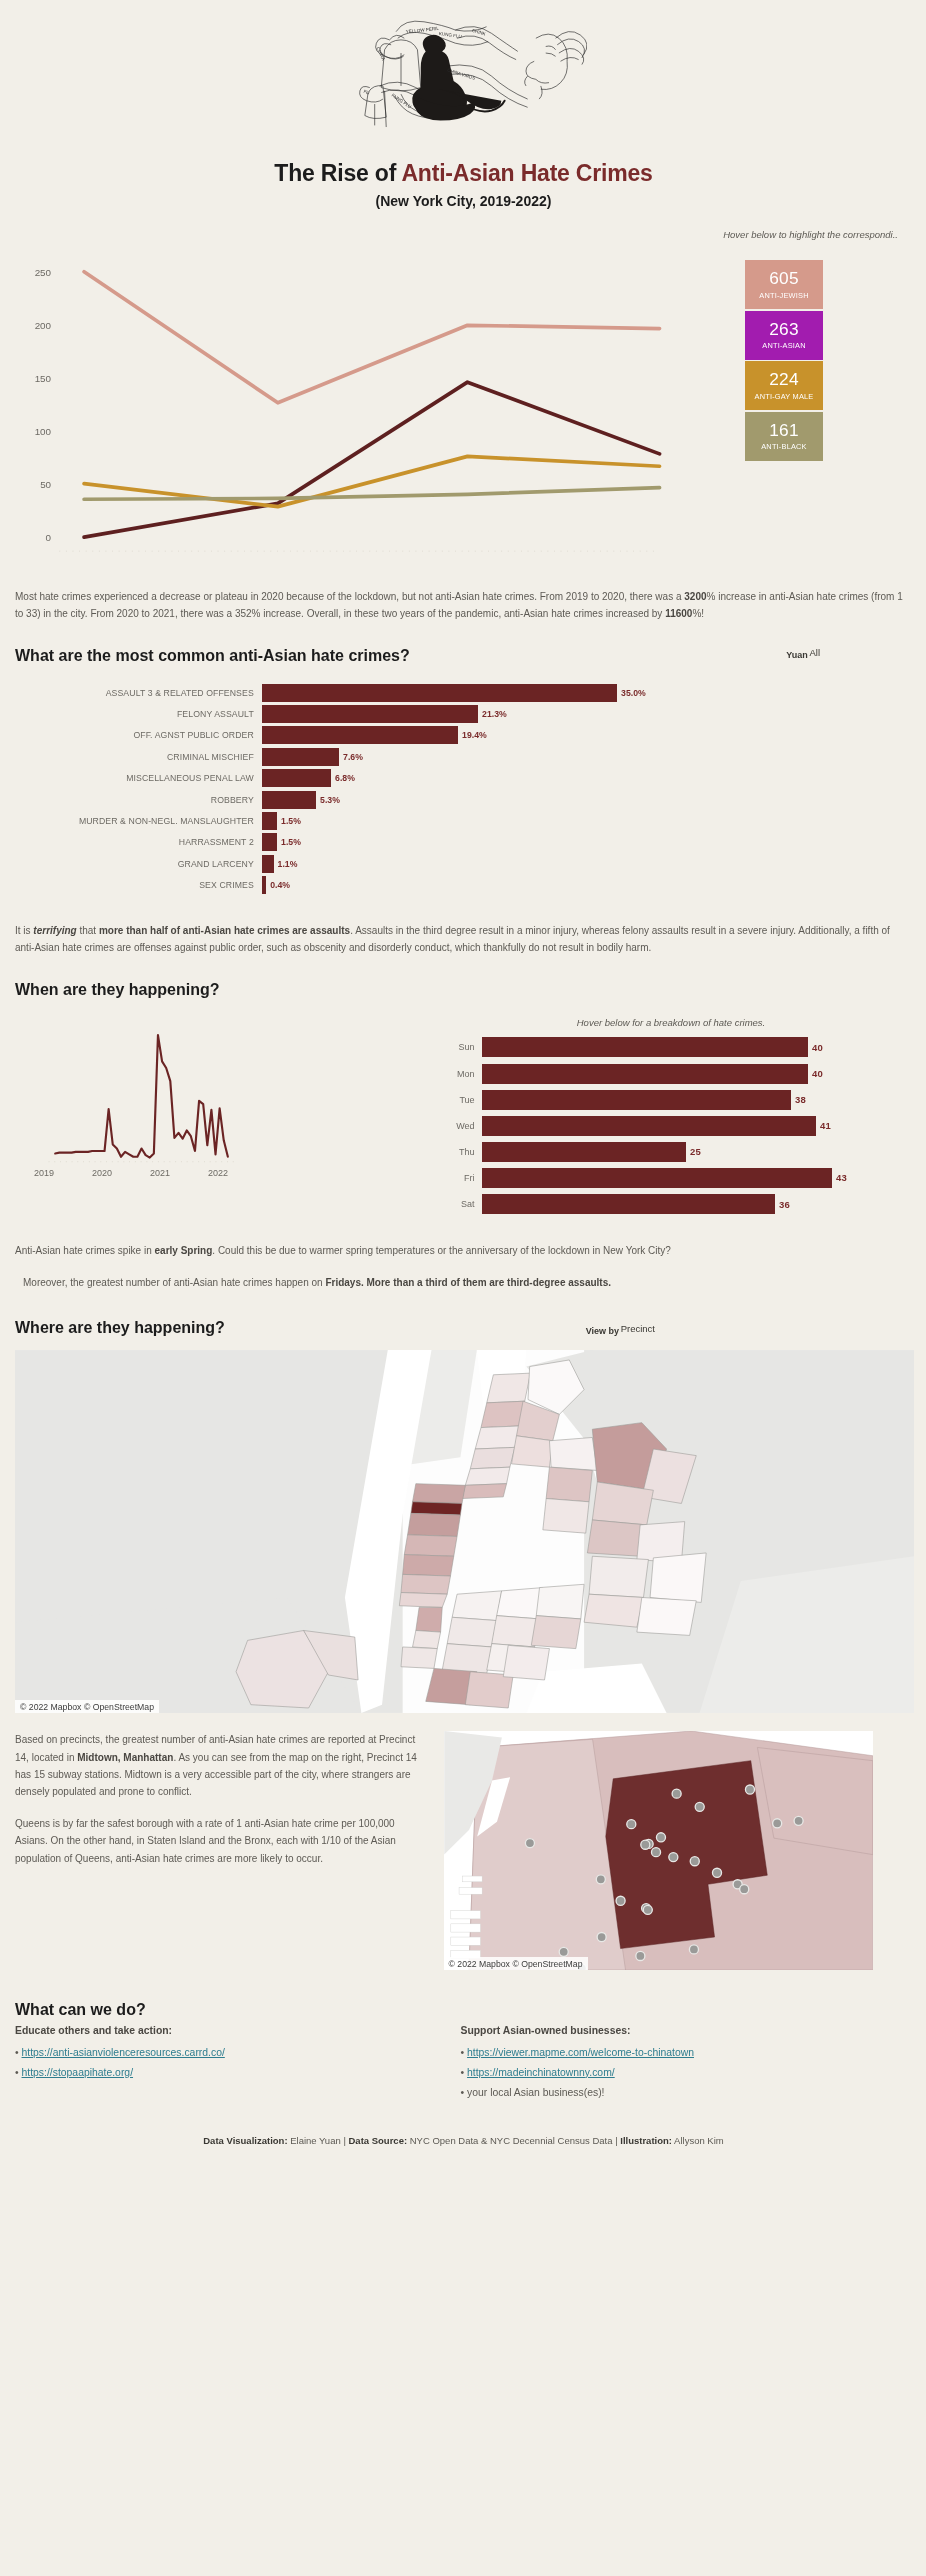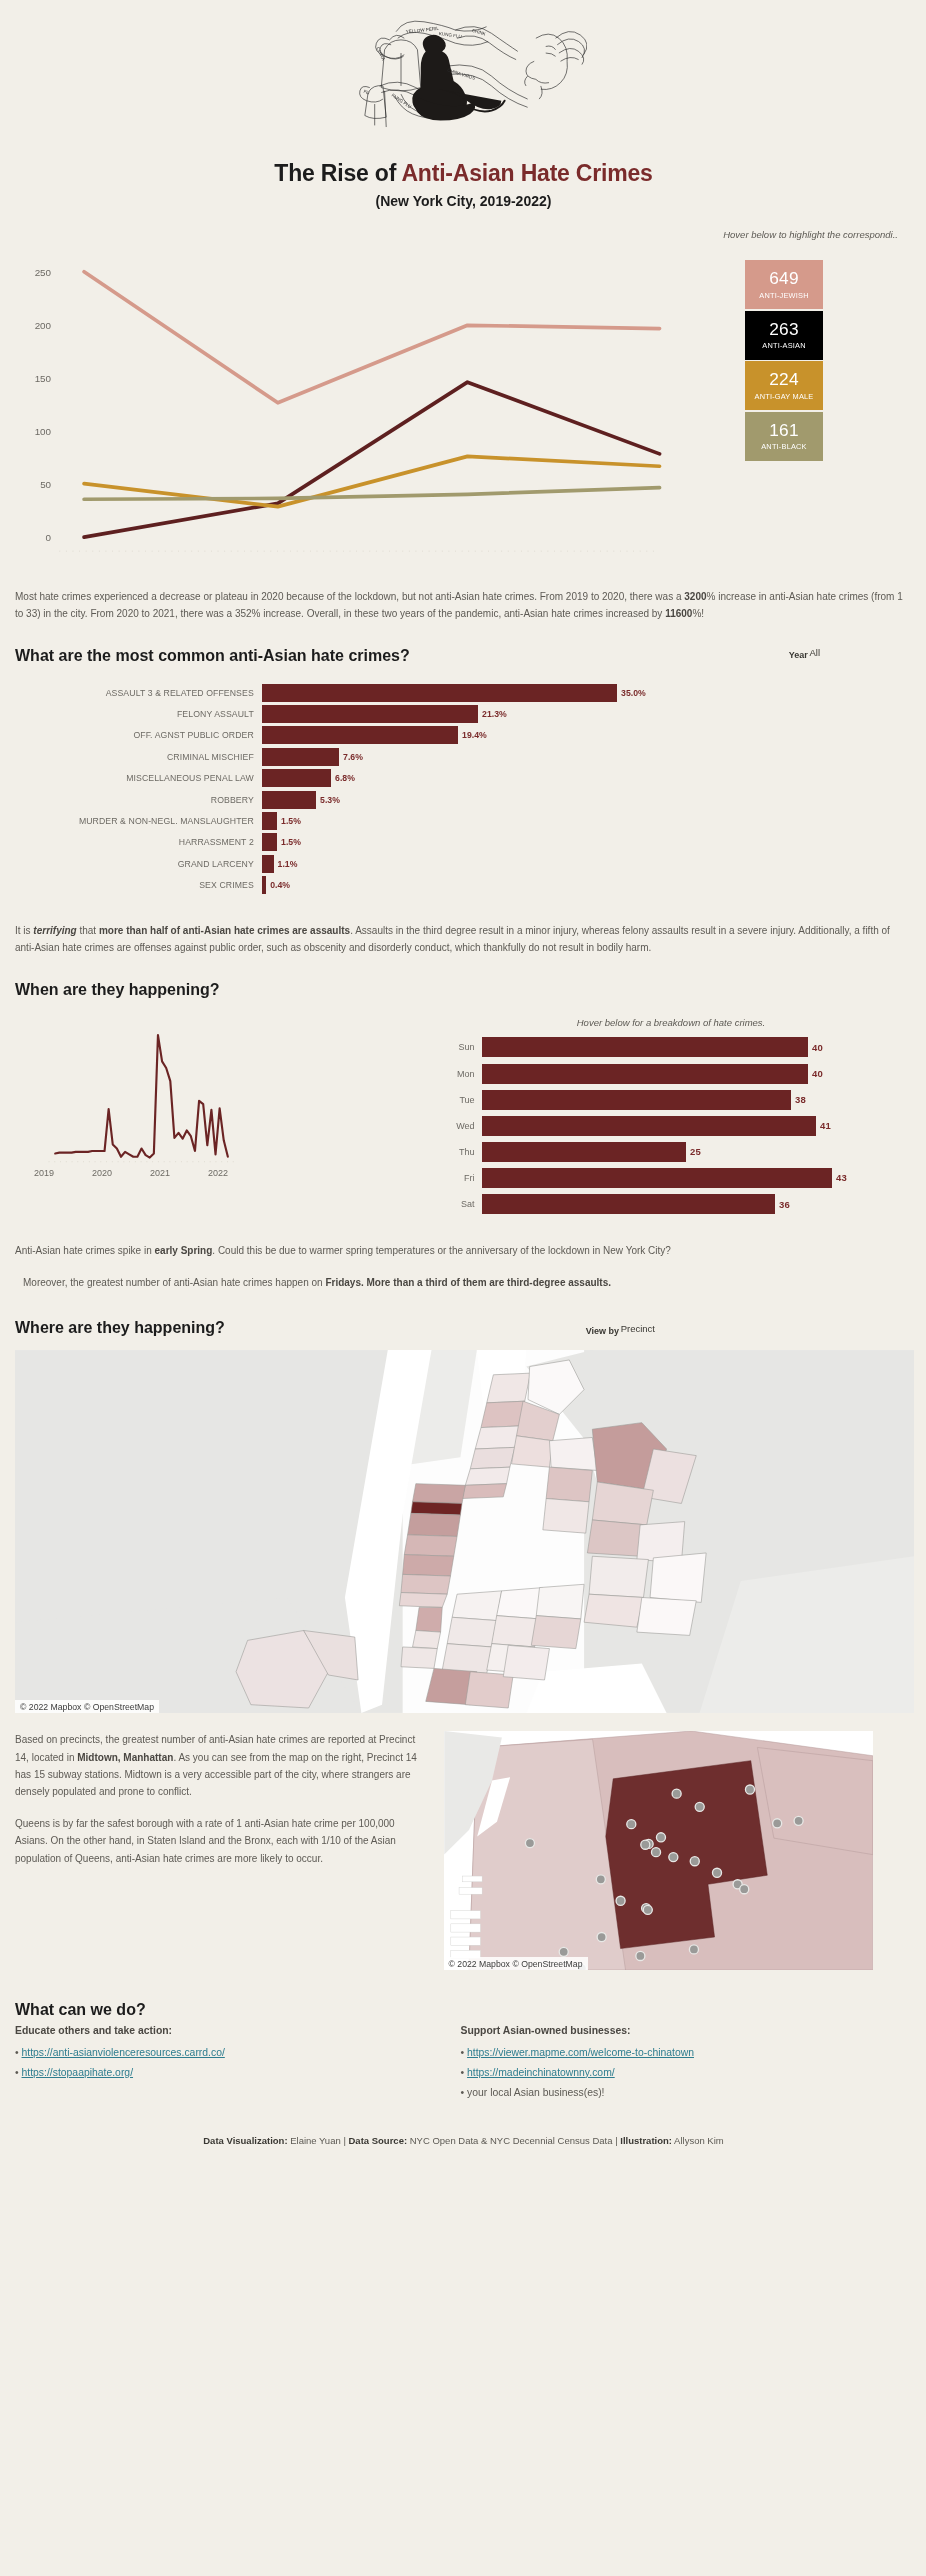--- a/index.html
+++ b/index.html
@@ -249,24 +249,24 @@
     <g font-family="Liberation Sans, sans-serif" font-size="12" fill="#6d6a64" text-anchor="middle">
       <text x="102" y="404">2019</text>
       <text x="337" y="404">2020</text>
       <text x="567" y="404">2021</text>
       <text x="800" y="404">2022</text>
     </g>
   </svg>
 
   <div class="legend-cards">
     <div class="legend-card" style="background:#d59a8b">
-      <span class="num">649</span>
+      <span class="num">605</span>
       <span class="lbl">ANTI-JEWISH</span>
     </div>
-    <div class="legend-card" style="background:#000000">
+    <div class="legend-card" style="background:#a21caf">
       <span class="num">263</span>
       <span class="lbl">ANTI-ASIAN</span>
     </div>
     <div class="legend-card" style="background:#c8922b">
       <span class="num">224</span>
       <span class="lbl">ANTI-GAY MALE</span>
     </div>
     <div class="legend-card" style="background:#a19a6d">
       <span class="num">161</span>
       <span class="lbl">ANTI-BLACK</span>
@@ -274,21 +274,21 @@
   </div>
 </div>
 
 <div class="para" style="margin-top:18px;">
   <span>Most hate crimes experienced a decrease or plateau in 2020 because of the lockdown, but not anti-Asian hate crimes. From 2019 to 2020, there was a </span><b>3200</b><span>% increase in anti-Asian hate crimes  (from 1 to 33) in the city. From 2020 to 2021, there was a 352% increase. Overall, in these two years of the pandemic, anti-Asian hate crimes increased by </span><b>11600</b><span>%!</span>
 </div>
 
 <div style="display:flex; align-items:flex-start; justify-content:space-between; margin-top:25px; padding-right:107px;">
   <h2 class="section">What are the most common anti-Asian hate crimes?</h2>
   <div class="control">
-    <span class="ctl-label">Year</span><span class="ctl-value">All</span>
+    <span class="ctl-label">Yuan</span><span class="ctl-value">All</span>
   </div>
 </div>
 
 <div class="hbars" style="margin-top:16.5px;">
   <div class="hbar-row">
     <div class="hbar-label">ASSAULT 3 &amp; RELATED OFFENSES</div>
     <div class="hbar-track">
         <div class="hbar-fill" style="width:355px"></div>
       <div class="hbar-val">35.0%</div>
       </div>

